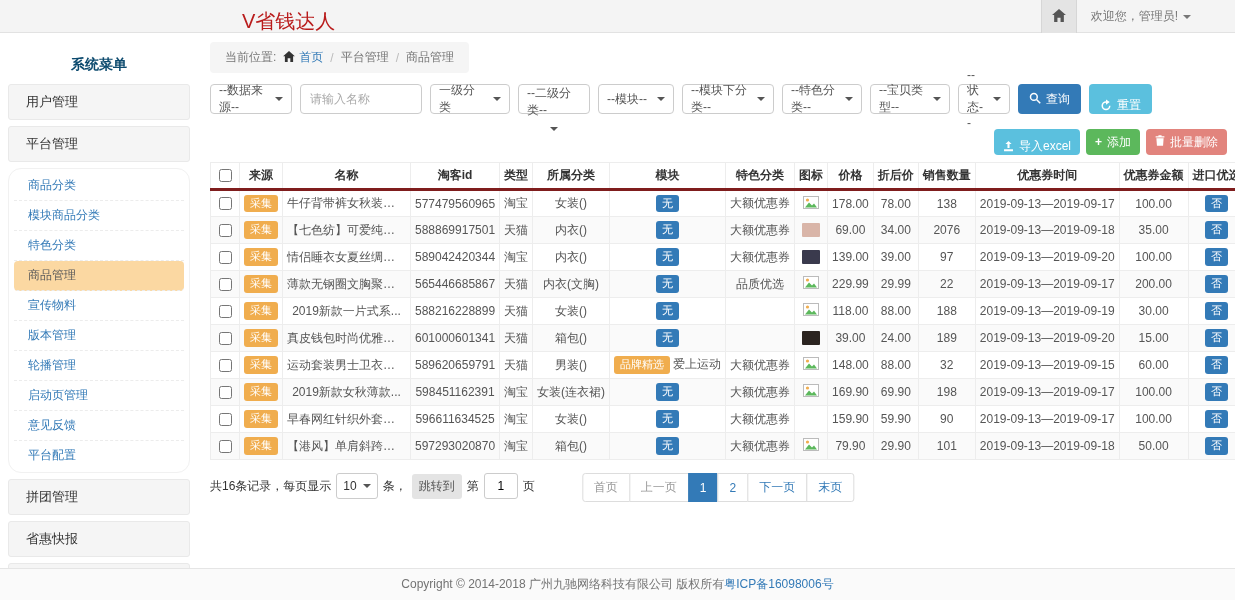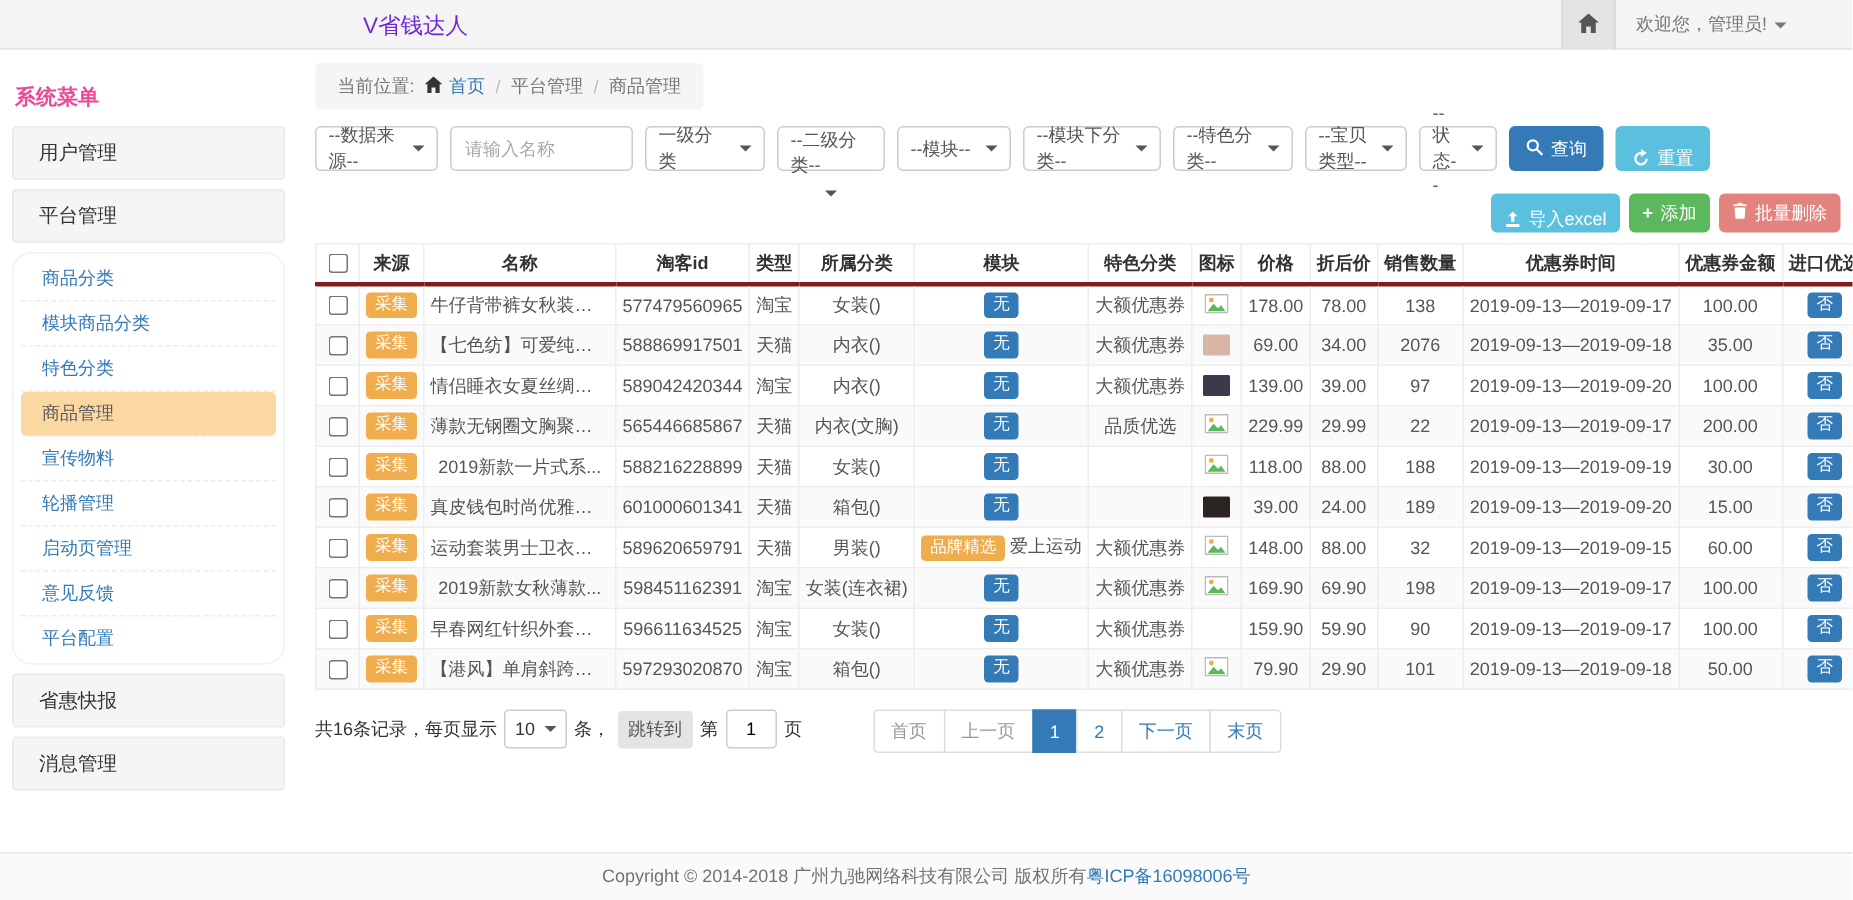--- a/index.html
+++ b/index.html
@@ -4,28 +4,28 @@
 <style>
   * { box-sizing: border-box; }
   html,body { margin:0; padding:0; }
   body {
     width:1235px; height:600px; position:relative; overflow:hidden;
     font-family:"Liberation Sans","DejaVu Sans",sans-serif;
     font-size:12px; color:#333; background:#fff;
   }
   
   .topbar { height:33px; background:#f4f4f4; border-bottom:1px solid #e2e2e2; position:relative; }
-  .topbar-title { position:absolute; left:242px; top:8px; font-size:15px; color:#6d28d9; }
+  .topbar-title { position:absolute; left:242px; top:8px; font-size:20px; color:#b91c1c; }
   .topbar-right { position:absolute; right:0; top:0; height:33px; display:flex; align-items:center; }
   .home-btn { width:36px; height:33px; background:#e4e4e4; border-left:1px solid #d6d6d6; border-right:1px solid #d6d6d6; display:flex; align-items:center; justify-content:center; cursor:pointer; }
   .user-menu { padding:0 44px 0 14px; color:#777; cursor:pointer; display:flex; align-items:center; gap:5px; }
   .caret-dn { display:inline-block; width:0; height:0; border-top:4px solid #777; border-left:4px solid transparent; border-right:4px solid transparent; }
   
   .sidebar { position:absolute; left:8px; top:50px; width:182px; }
-  .sidebar-title { color:#ec4899; font-size:14px; font-weight:bold; padding:6px 2px 10px 2px; }
+  .sidebar-title { color:#0c4a6e; font-size:14px; font-weight:bold; padding:6px 2px 10px 2px;text-align:center; }
   .menu-group { background:#f5f5f5; border:1px solid #e9e9e9; border-radius:3px; padding:8px 17px; margin-bottom:6px; color:#333; font-size:13px; cursor:pointer; }
   .submenu { background:#fff; border:1px solid #f1f1f1; border-radius:13px; margin-bottom:6px; padding:2px 5px; }
   .submenu-item { color:#337ab7; font-size:12px; padding:6px 14px; border-bottom:1px dashed #ececec; cursor:pointer; }
   .submenu-item:last-child { border-bottom:none; }
   .submenu-item.active { background:#fbd8a2; border-radius:4px; color:#5a5a5a; }
   
   .main { position:absolute; left:210px; top:42px; width:1017px; }
   .breadcrumb { display:inline-flex; align-items:center; background:#f5f5f5; border-radius:4px; padding:7px 15px; color:#777; }
   .breadcrumb .home-link { color:#337ab7; cursor:pointer; }
   .breadcrumb .sep { color:#bbb; padding:0 7px; }
@@ -97,25 +97,27 @@
   <div class="sidebar-title">系统菜单</div>
   <div>
       <div class="menu-group">用户管理</div>
       <div class="menu-group">平台管理</div>
       <div class="submenu">
         <div class="submenu-item">商品分类</div>
         <div class="submenu-item">模块商品分类</div>
         <div class="submenu-item">特色分类</div>
         <div class="submenu-item active">商品管理</div>
         <div class="submenu-item">宣传物料</div>
+        <div class="submenu-item">版本管理</div>
         <div class="submenu-item">轮播管理</div>
         <div class="submenu-item">启动页管理</div>
         <div class="submenu-item">意见反馈</div>
         <div class="submenu-item">平台配置</div>
       </div>
+      <div class="menu-group">拼团管理</div>
       <div class="menu-group">省惠快报</div>
       <div class="menu-group">消息管理</div>
     </div>
 </div>
 
 <div class="main">
 
   <div class="breadcrumb">
     <span>当前位置:</span>
     <span>
@@ -149,21 +151,21 @@
         <span class="caret-dn"></span>
       </div>
       <div class="fselect" style="width: 92px;">
         <span>--模块下分类--</span>
         <span class="caret-dn"></span>
       </div>
       <div class="fselect" style="width: 80px;">
         <span>--特色分类--</span>
         <span class="caret-dn"></span>
       </div>
-      <div class="fselect" style="width: 68px; font-family: Liberation Serif, serif;">
+      <div class="fselect" style="width: 80px; font-family: Liberation Serif, serif;">
         <span>--宝贝类型--</span>
         <span class="caret-dn"></span>
       </div>
       <div class="fselect" style="width: 52px;">
         <span>--状态--</span>
         <span class="caret-dn"></span>
       </div>
       <button class="btn btn-primary">
         <span><svg width="12" height="12" viewBox="0 0 16 16">
             <circle cx="6.5" cy="6.5" r="4.5" fill="none" stroke="#fff" stroke-width="2"></circle>

